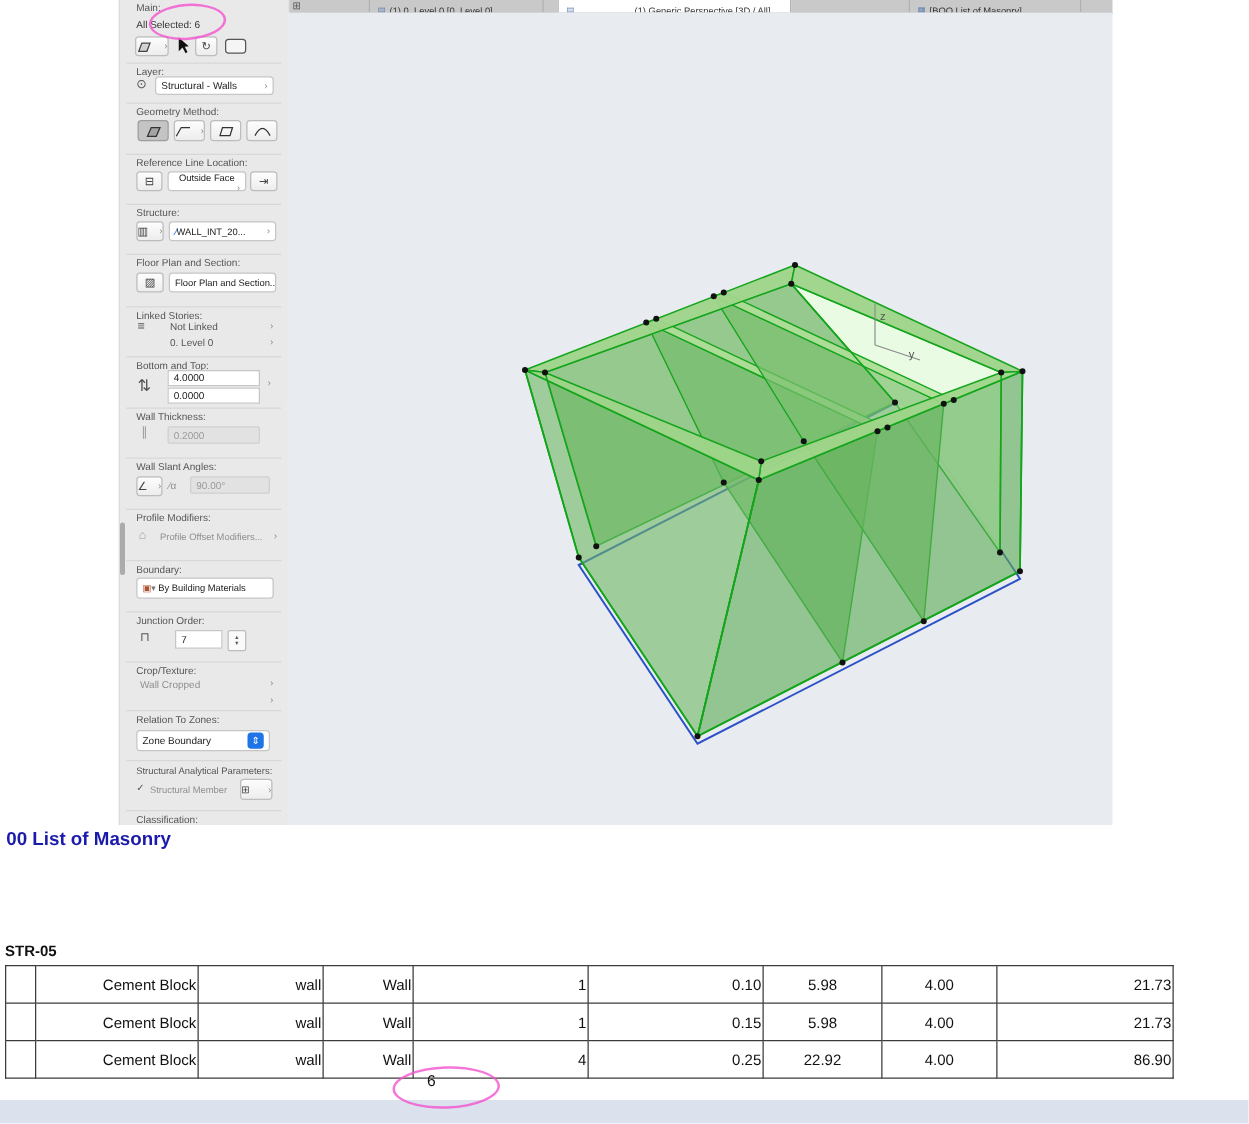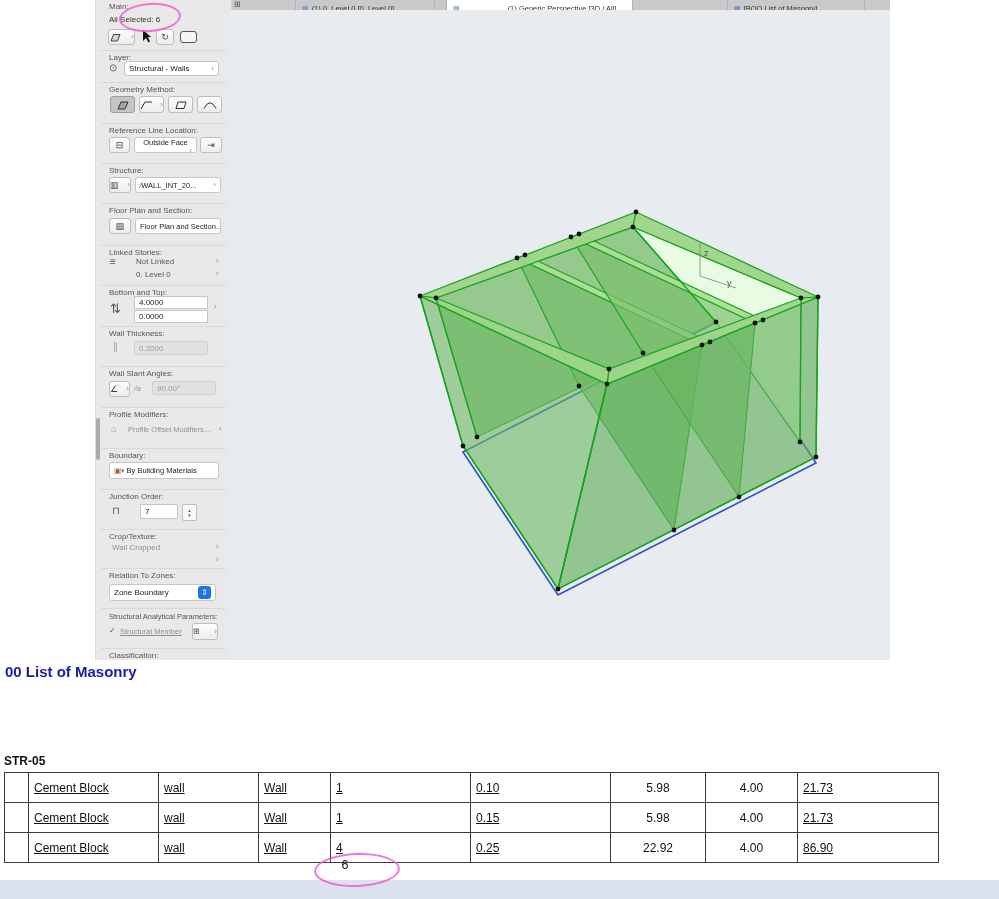--- a/index.html
+++ b/index.html
@@ -44,21 +44,21 @@
   .viewport{position:absolute;left:230px;top:10px;width:660px;height:650px;background:#e8ebef;}
   
   .report{position:absolute;left:0;top:660px;width:999px;height:239px;background:#fff;color:#111;}
   .boq-title{position:absolute;left:5px;top:3px;font-size:15px;font-weight:bold;color:#1a1aab;}
   .boq-head{position:absolute;left:4px;top:32px;width:934px;height:60px;display:flex;align-items:center;}
   .hc{text-align:center;font-size:13px;font-weight:bold;color:#1a1aab;line-height:1.15;box-sizing:border-box;padding:0 2px;}
   .boq-group{position:absolute;left:4px;top:94px;font-size:12px;font-weight:bold;color:#111;}
   .boq-table{position:absolute;left:4px;top:112px;border-collapse:collapse;table-layout:fixed;width:934px;
              font-size:12px;color:#111;}
   .boq-table td{border:1px solid #3c3c3c;height:27px;vertical-align:middle;overflow:hidden;white-space:nowrap;}
-  td.l{text-align:left;padding-left:5px;text-decoration:underline;}
+  td.l{text-align:right;padding-left:11px;}
   td.c{text-align:center;}
   .boq-total{position:absolute;left:330px;top:198px;width:30px;text-align:center;font-size:12.5px;color:#111;}
   .footer{position:absolute;left:0;top:880px;width:999px;height:19px;background:#dbe2ee;}
   
   .annot{position:absolute;border:2.5px solid rgba(243,83,207,0.8);border-radius:50%;pointer-events:none;}
   .annot-top{left:119px;top:3px;width:58px;height:25px;transform:rotate(-4deg);}
   .annot-bottom{left:314px;top:853px;width:82px;height:30px;transform:rotate(-2deg);}
   .minisvg{display:block;}
 </style>
 </head>
@@ -254,21 +254,21 @@
     <div class="slabel" style="top:571px;">Relation To Zones:</div>
     <div class="wfield" style="left:13px;top:584px;width:107px;height:17px;">
       <span>Zone Boundary</span>
       <span class="zonestep">⇕</span>
     </div>
 
     <div class="sep" style="top:608px;"></div>
 
     <div class="slabel" style="top:612px;font-size:7.5px;">Structural Analytical Parameters:</div>
     <span class="glyph" style="left:13px;top:627px;font-size:8px;">✓</span>
-    <div class="gtxt" style="left:24px;top:627px;font-size:7.5px;text-decoration:underline;">Structural Member</div>
+    <div class="gtxt" style="left:24px;top:627px;font-size:7.5px;">Structural Member</div>
     <div class="iconbtn" style="left:96px;top:623px;width:26px;height:17px;font-size:8px;">
       <span>⊞</span>
       <span class="chev">›</span>
     </div>
 
     <div class="sep" style="top:648px;"></div>
     <div class="slabel" style="top:651px;">Classification:</div>
 
     <div class="scrollthumb"></div>
   </div>

